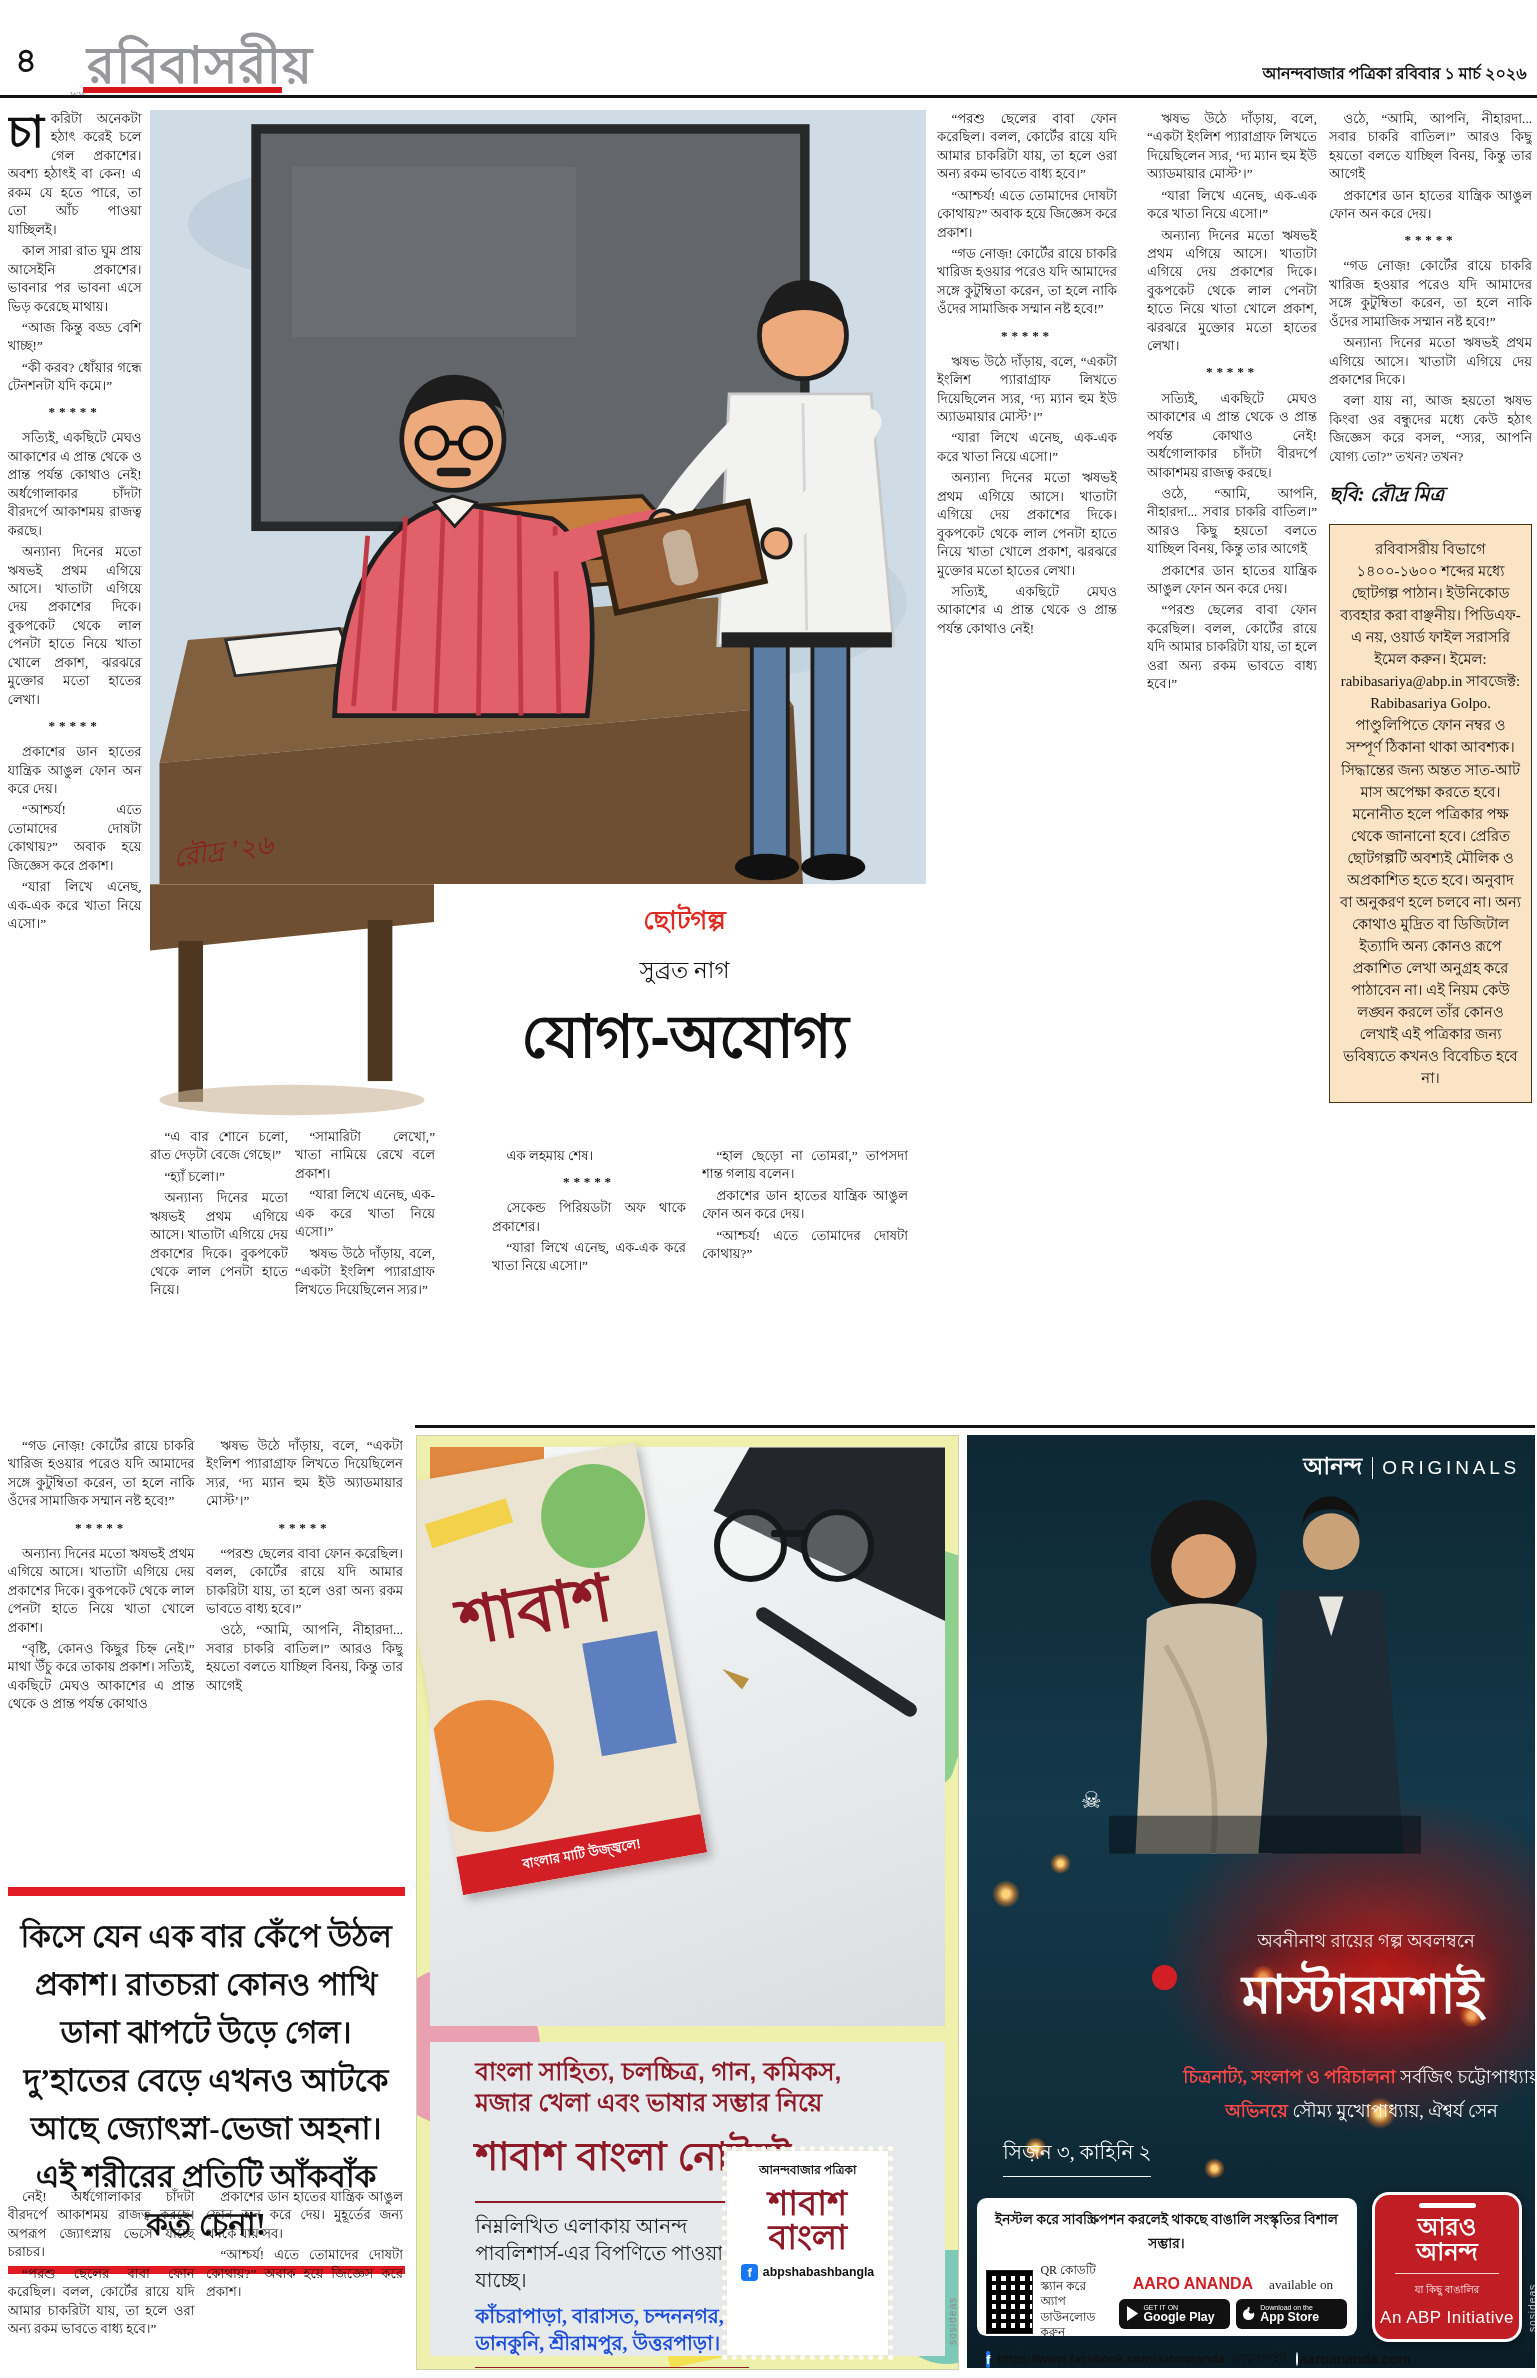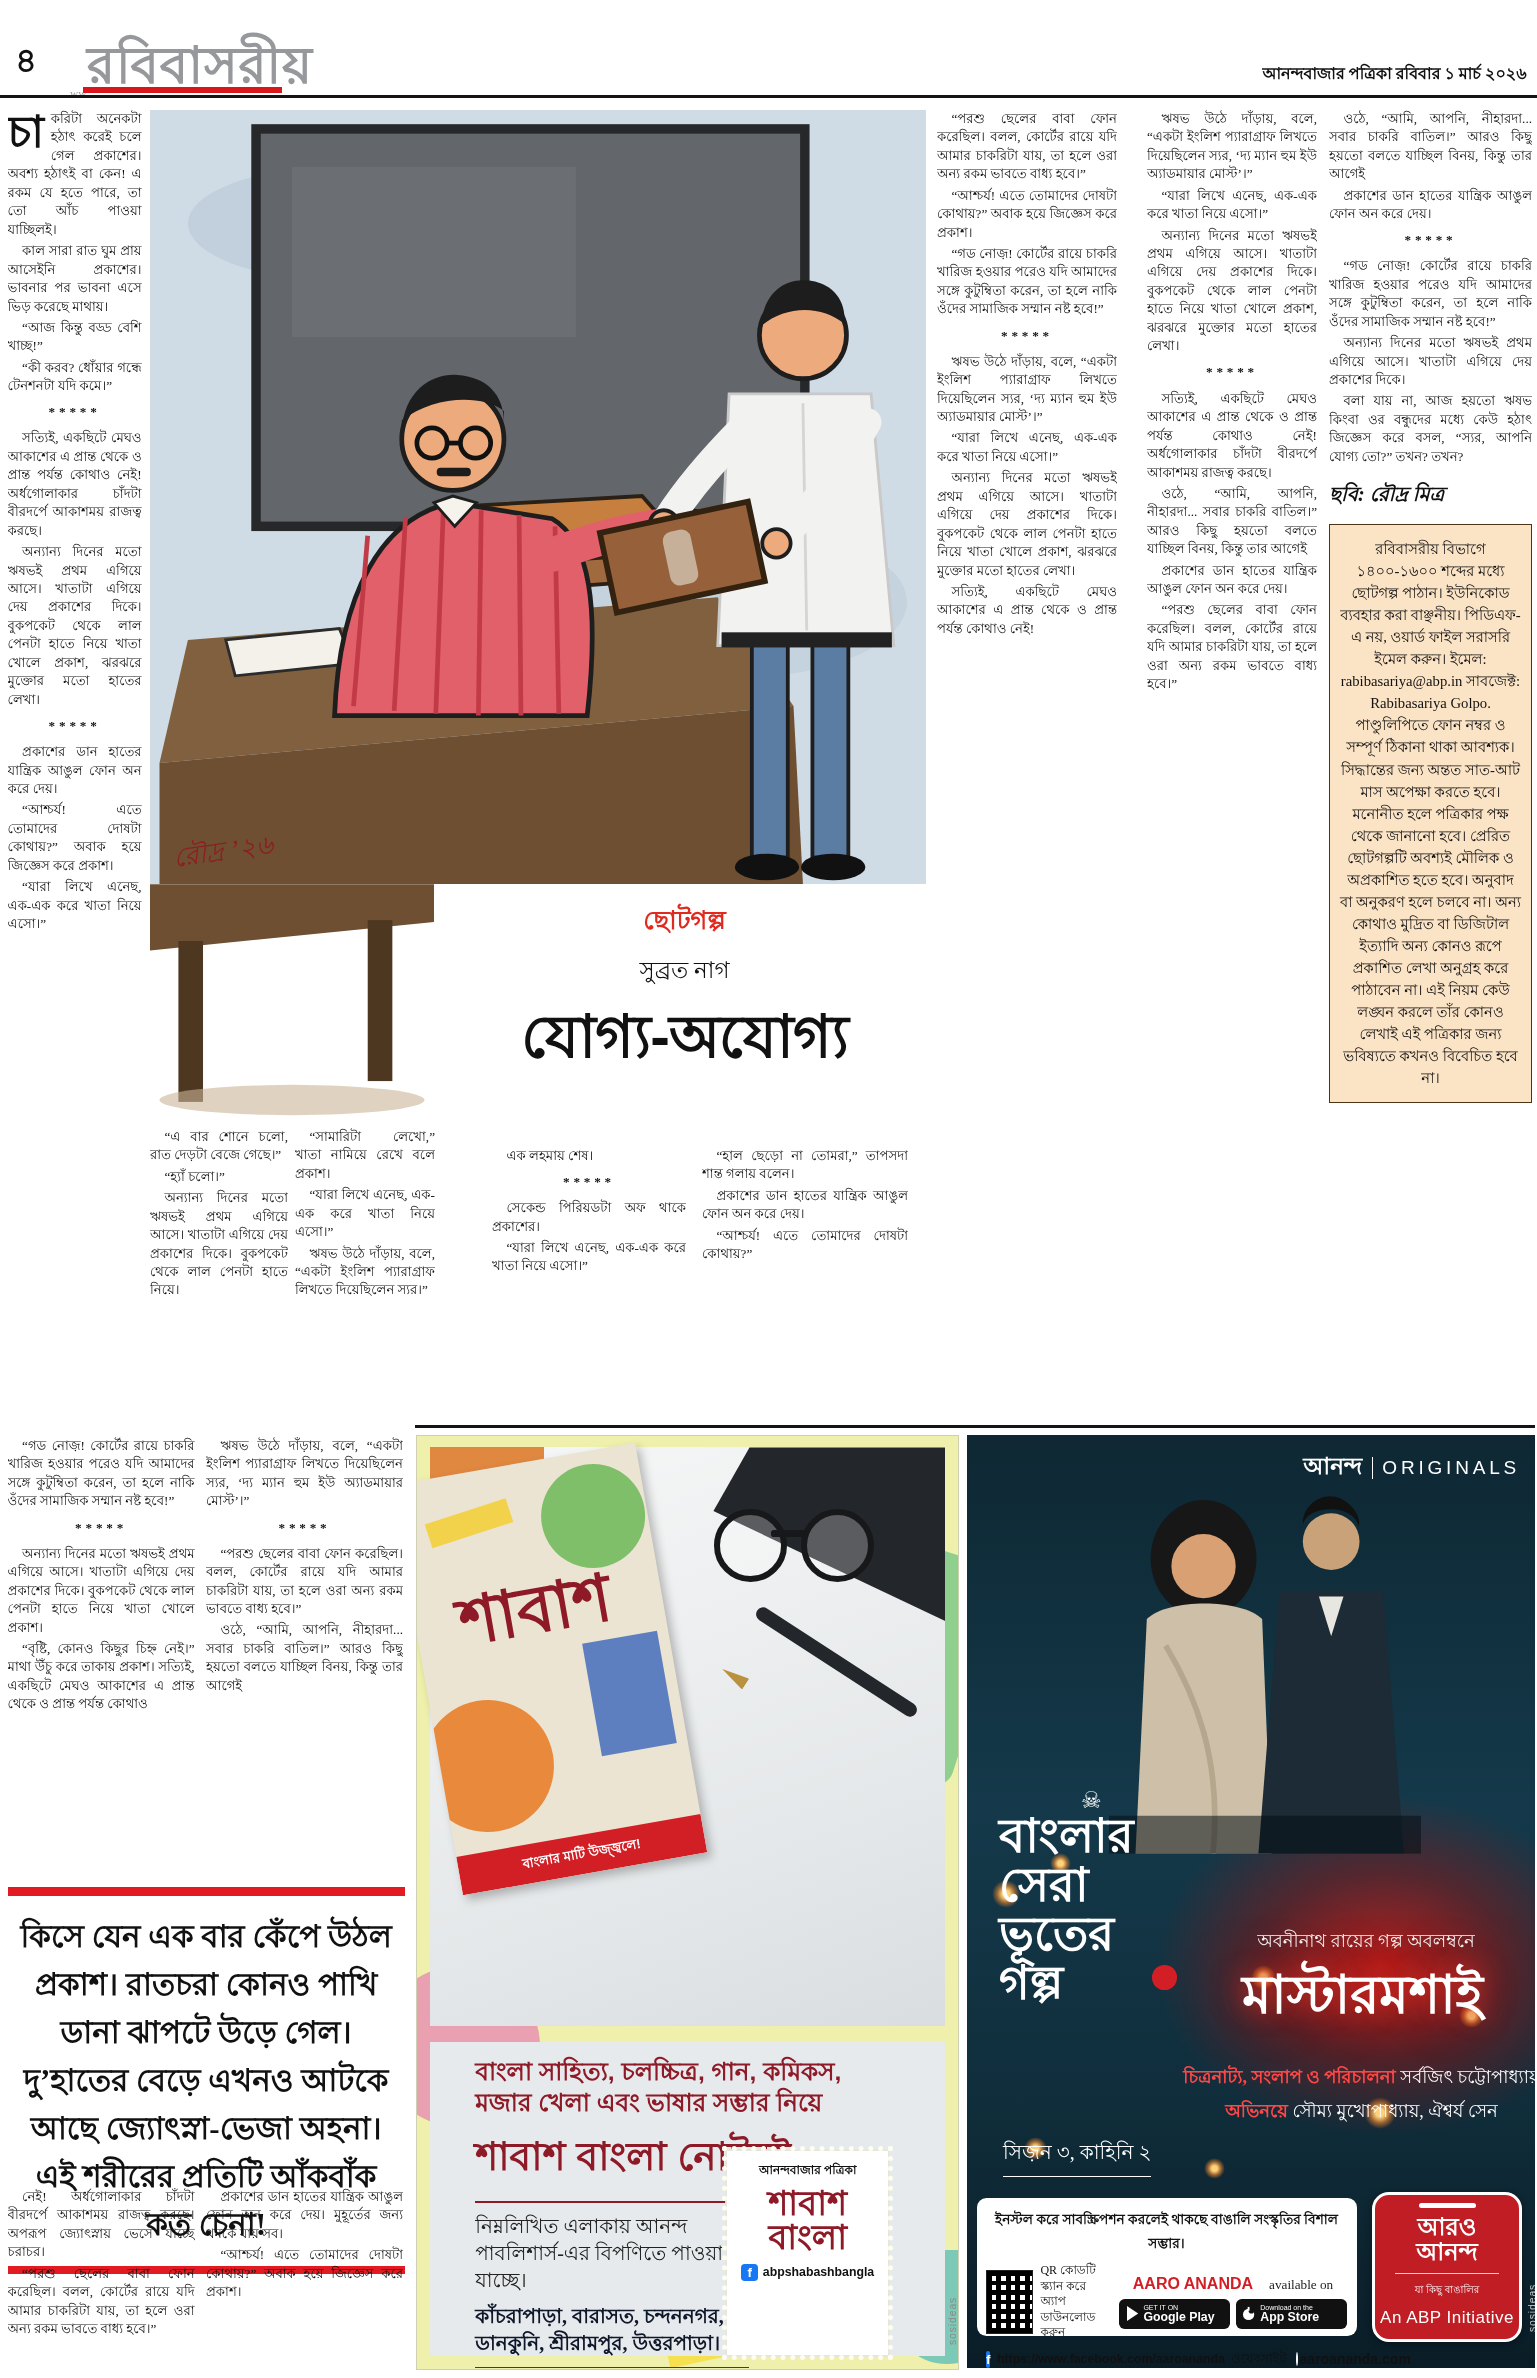--- a/index.html
+++ b/index.html
@@ -46,21 +46,21 @@
   .pen-nib{position:absolute;background:#b9913f;clip-path:polygon(0 50%,100% 0,100% 100%);}
   .cover{position:absolute;background:#ece4d2;transform:rotate(-10deg);box-shadow:3.8px 5.7px 9.5px rgba(0,0,0,.25);overflow:hidden;}
   .cover-letters{position:absolute;font-size:66px;font-weight:900;color:#8e1a28;font-family:"Liberation Sans",sans-serif;line-height:1.0;}
   .cover-strip{position:absolute;left:0;right:0;bottom:0;background:#d21f26;color:#fff;
                font-size:13.2px;font-weight:bold;text-align:center;padding:8.5px 1.9px;font-family:"Liberation Sans",sans-serif;}
   .panel{position:absolute;background:#e7eaec;}
   .ad-intro{font-size:24.6px;font-weight:800;color:#8e1a28;line-height:1.25;font-family:"Liberation Sans",sans-serif;}
   .ad-headline{font-size:39px;font-weight:900;color:#8e1a28;font-family:"Liberation Sans",sans-serif;margin-top:7.6px;}
   .ad-div{background:#8e1a28;}
   .ad-avail{font-size:20px;color:#222;line-height:1.35;}
-  .ad-loc{font-size:20px;font-weight:bold;color:#0f172a;line-height:1.35;}
+  .ad-loc{font-size:20px;font-weight:bold;color:#1d4ed8;line-height:1.35;}
   .stamp{position:absolute;background:#fff;outline:5.7px dotted #fdfdf2;box-shadow:0 0 0 1.9px #e6e6da;
          text-align:center;padding:9.5px 5.7px;}
   .stamp-top{font-size:12px;font-weight:900;font-family:"Liberation Sans",sans-serif;}
   .stamp-main{font-size:34px;font-weight:900;color:#8e1a28;line-height:1.0;white-space:pre-line;
               font-family:"Liberation Sans",sans-serif;margin-top:5.7px;}
   .fbrow{display:flex;align-items:center;justify-content:center;gap:4.7px;margin-top:9.5px;}
   .f-icon{width:17px;height:17px;background:#1877f2;color:#fff;border-radius:3.8px;font-weight:bold;
           font-size:13.2px;line-height:17px;text-align:center;font-family:"Liberation Sans",sans-serif;}
   .fb-handle{font-size:12.3px;font-weight:bold;font-family:"Liberation Sans",sans-serif;}
   
@@ -371,26 +371,20 @@
   <div class="candle" style="left:24.6px;top:445px;width:28px;height:28px;"></div>
   <div class="candle" style="left:83px;top:418px;width:21px;height:21px;"></div>
   <div class="candle" style="left:284px;top:530px;width:24.6px;height:24.6px;"></div>
   <div class="candle" style="left:397px;top:662px;width:32px;height:32px;"></div>
   <div class="candle" style="left:492px;top:568px;width:24.6px;height:24.6px;"></div>
   <div class="candle" style="left:57px;top:702px;width:23px;height:23px;"></div>
   <div class="candle" style="left:237px;top:723px;width:21px;height:21px;"></div>
 
   <div class="skull" style="left:114px;top:352px;">☠</div>
   <div class="reddot" style="left:185px;top:530px;"></div>
-  <div class="ghost-title" style="left:32px;top:377px;width:218px;font-size:47px;">
-      <p class="para">বাংলার</p>
-      <p class="para">সেরা</p>
-      <p class="para">ভূতের</p>
-      <p class="para">গল্প</p>
-    </div>
   <div class="season" style="left:36px;top:702px;">সিজ়ন ৩, কাহিনি ২</div>
 
   <div class="basedon" style="left:238px;top:492px;width:322px;">অবনীনাথ রায়ের গল্প অবলম্বনে</div>
   <div class="mm-title" style="left:227px;top:519px;width:337px;">মাস্টারমশাই</div>
   <div class="credit" style="left:210px;top:628px;width:369px;">
     <b>চিত্রনাট্য, সংলাপ ও পরিচালনা</b>
     <span>সর্বজিৎ চট্টোপাধ্যায়</span>
   </div>
   <div class="credit" style="left:210px;top:662px;width:369px;">
     <b>অভিনয়ে</b>

